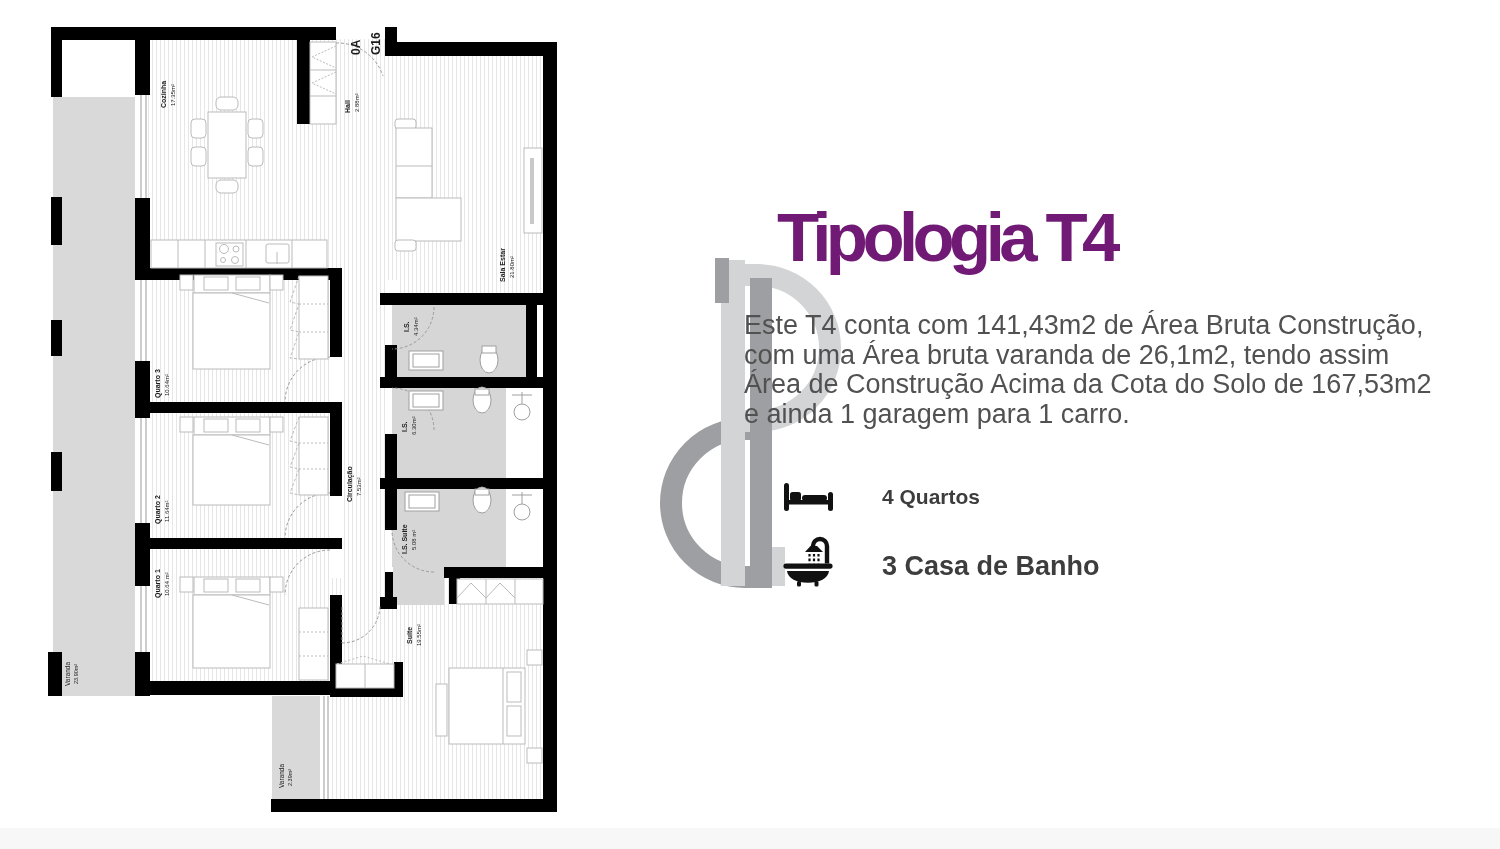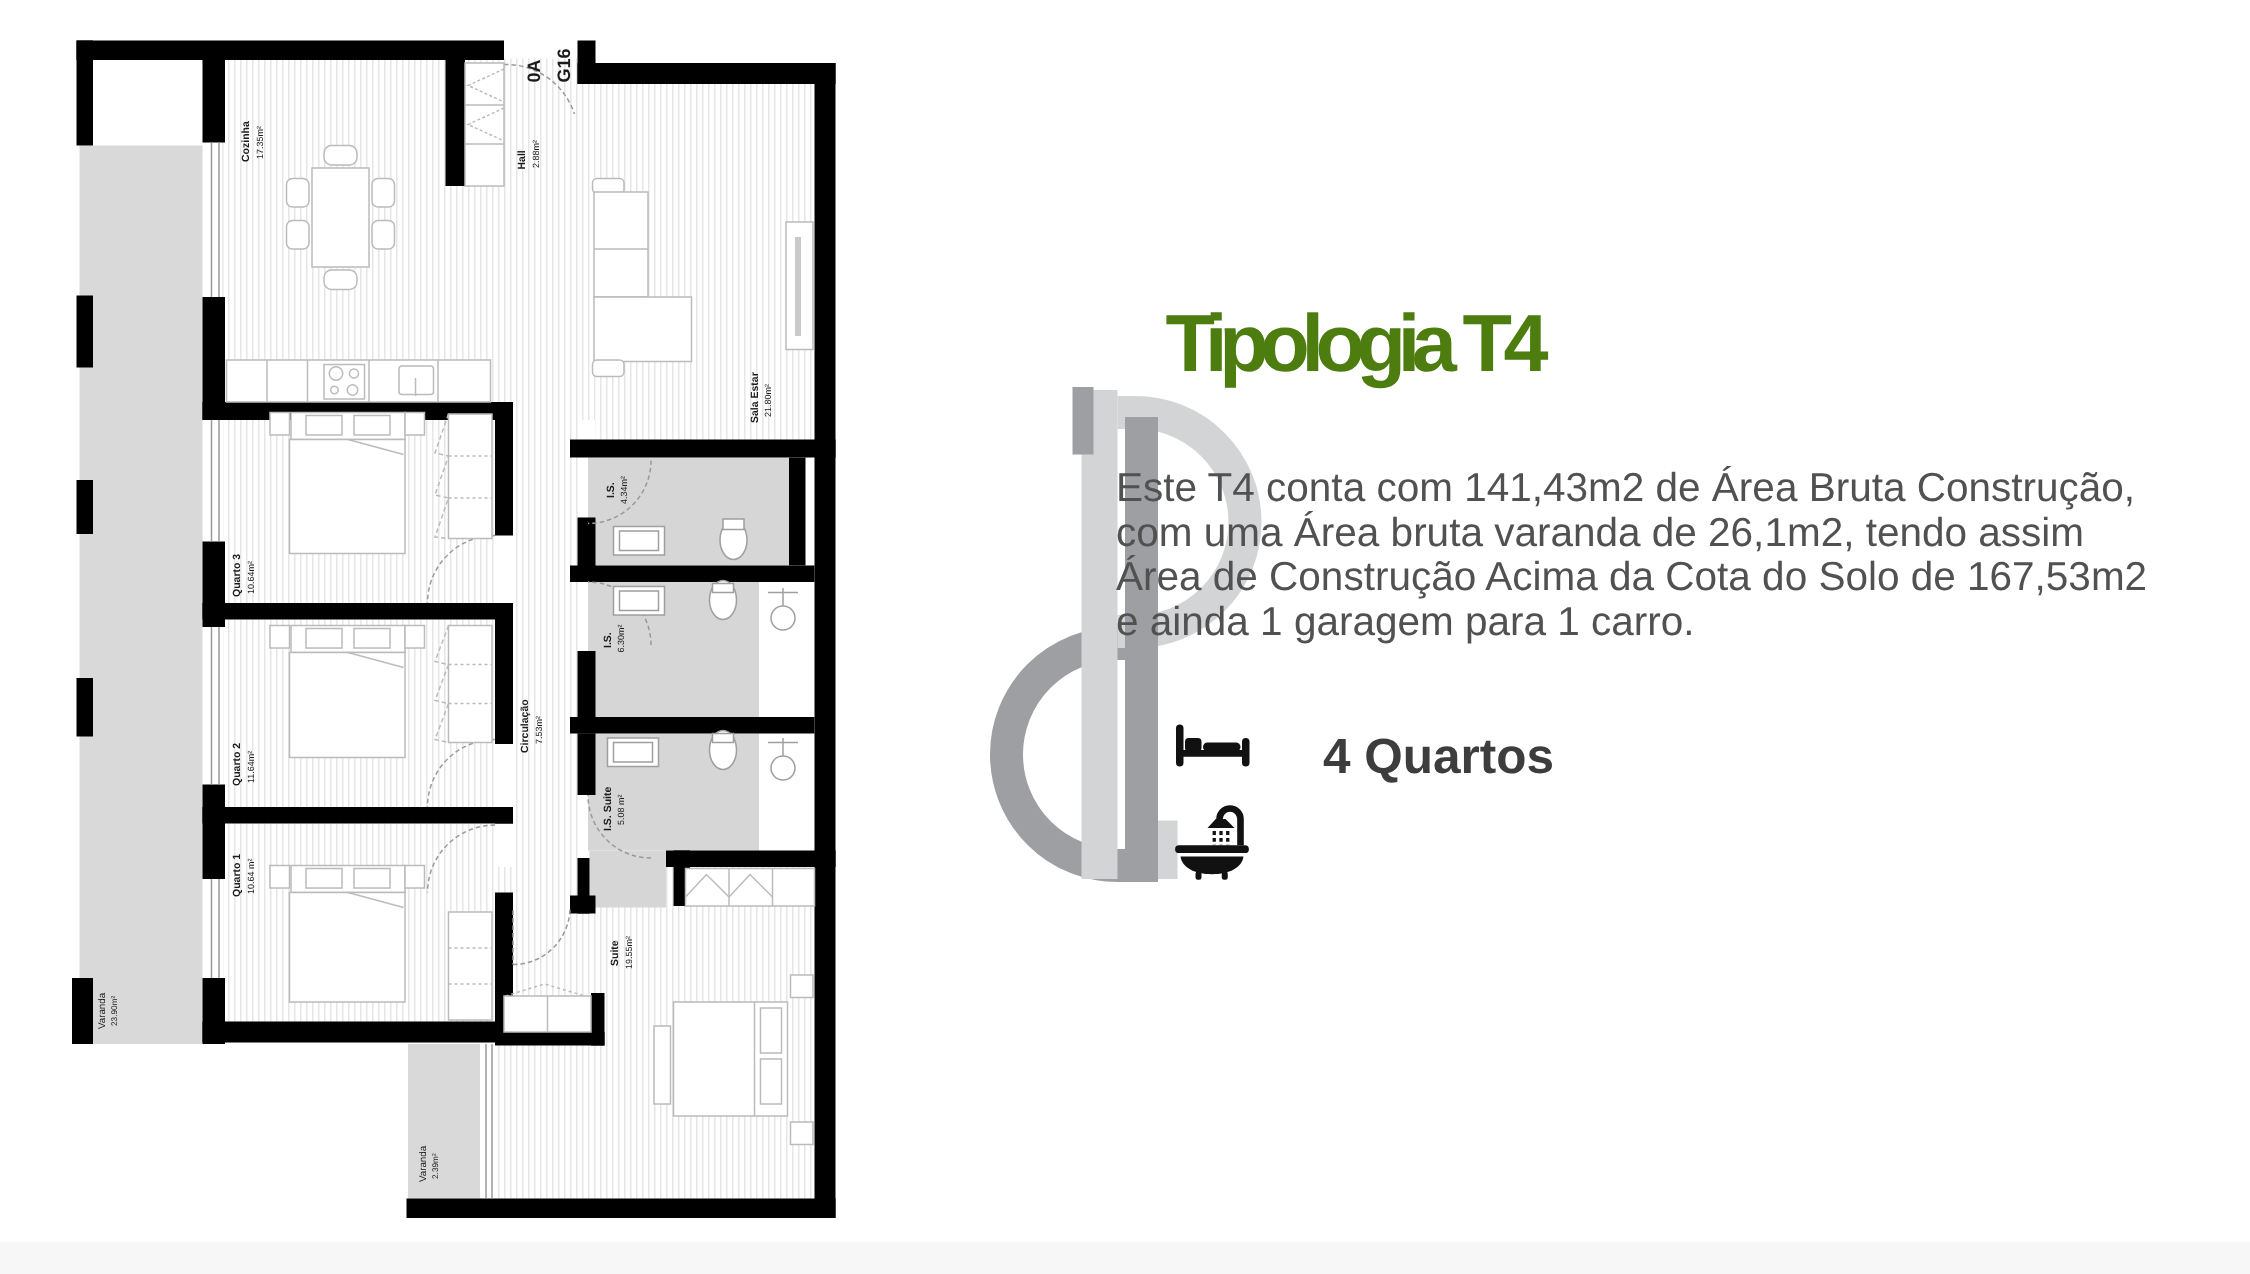--- a/index.html
+++ b/index.html
@@ -1,20 +1,20 @@
 <!DOCTYPE html>
 <html><head>
 <meta charset="utf-8">
 <style>
   html,body{margin:0;padding:0;background:#fff;}
   .page{position:relative;width:1500px;height:849px;overflow:hidden;background:#fff;font-family:"Liberation Sans",sans-serif;}
   .plan{position:absolute;left:0;top:0;}
-  .heading{position:absolute;left:777px;top:198px;font-size:54px;font-weight:bold;color:#4d7c0f;letter-spacing:-5.6px;white-space:nowrap;}
+  .heading{position:absolute;left:777px;top:198px;font-size:69px;font-weight:bold;color:#701a75;letter-spacing:-5.6px;white-space:nowrap;}
   .para{position:absolute;left:744px;top:311px;font-size:27px;line-height:29.5px;color:#515151;white-space:nowrap;}
-  .feat1{position:absolute;left:882px;top:485px;font-size:33px;font-weight:bold;color:#3d3d3d;white-space:nowrap;}
+  .feat1{position:absolute;left:882px;top:485px;font-size:21px;font-weight:bold;color:#3d3d3d;white-space:nowrap;}
   .feat2{position:absolute;left:882px;top:551px;font-size:27px;font-weight:bold;color:#3d3d3d;white-space:nowrap;}
   .bstrip{position:absolute;left:0;top:828px;width:1500px;height:21px;background:#f7f7f7;}
 </style>
 </head>
 <body>
 <div class="page">
 
   <svg class="plan" width="760" height="849" viewBox="0 0 760 849">
     <defs>
       <pattern id="hat" width="4" height="10" patternUnits="userSpaceOnUse">
@@ -375,15 +375,16 @@
     <rect x="32.5" y="46" width="4" height="5.5" rx="1.5" fill="#111"></rect>
     <path d="M45 28.5 L45 11 A7 7 0 0 0 31 11 L31 13" fill="none" stroke="#111" stroke-width="4.4"></path>
     <path d="M23 17 h18 l-6 -6 h-6.5 z" fill="#111"></path>
     <g stroke="#111" stroke-width="2.2" stroke-dasharray="2.6 2">
       <line x1="27.5" y1="19" x2="27.5" y2="28.5"></line>
       <line x1="32" y1="19" x2="32" y2="28.5"></line>
       <line x1="36.5" y1="19" x2="36.5" y2="28.5"></line>
     </g>
   </svg>
 
+  <div class="feat2">3 Casa de Banho</div>
 
   <div class="bstrip"></div>
 </div>
 
 </body></html>

